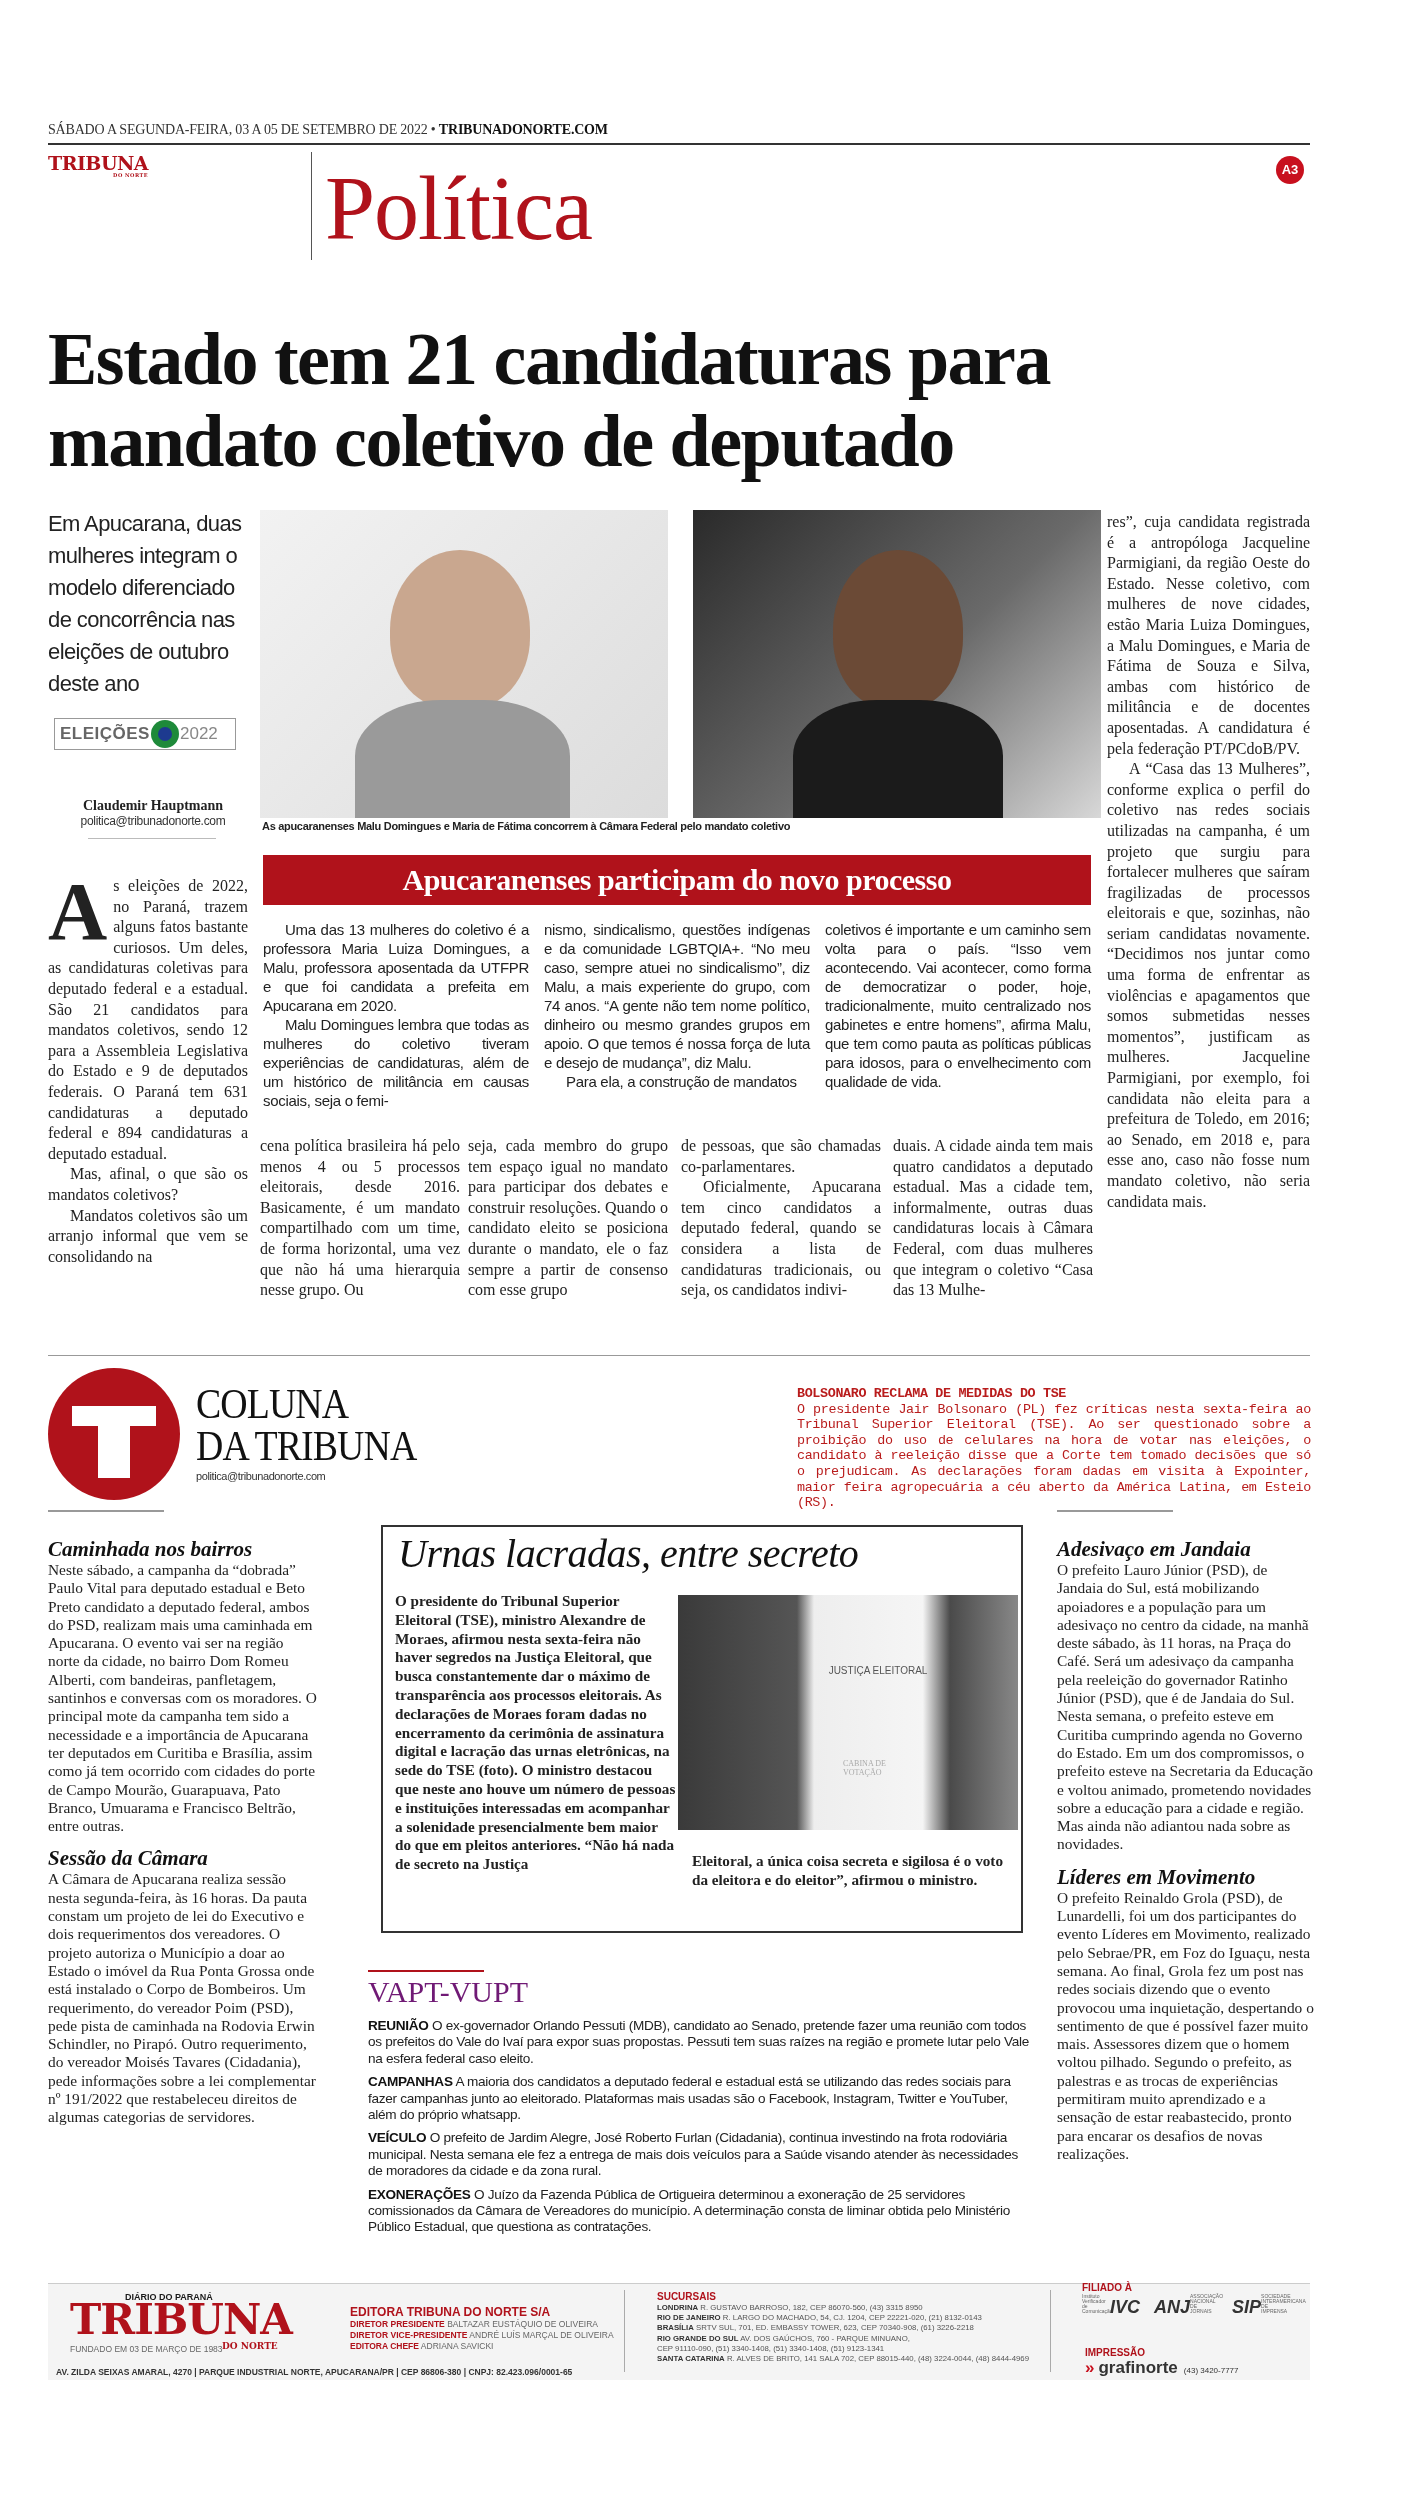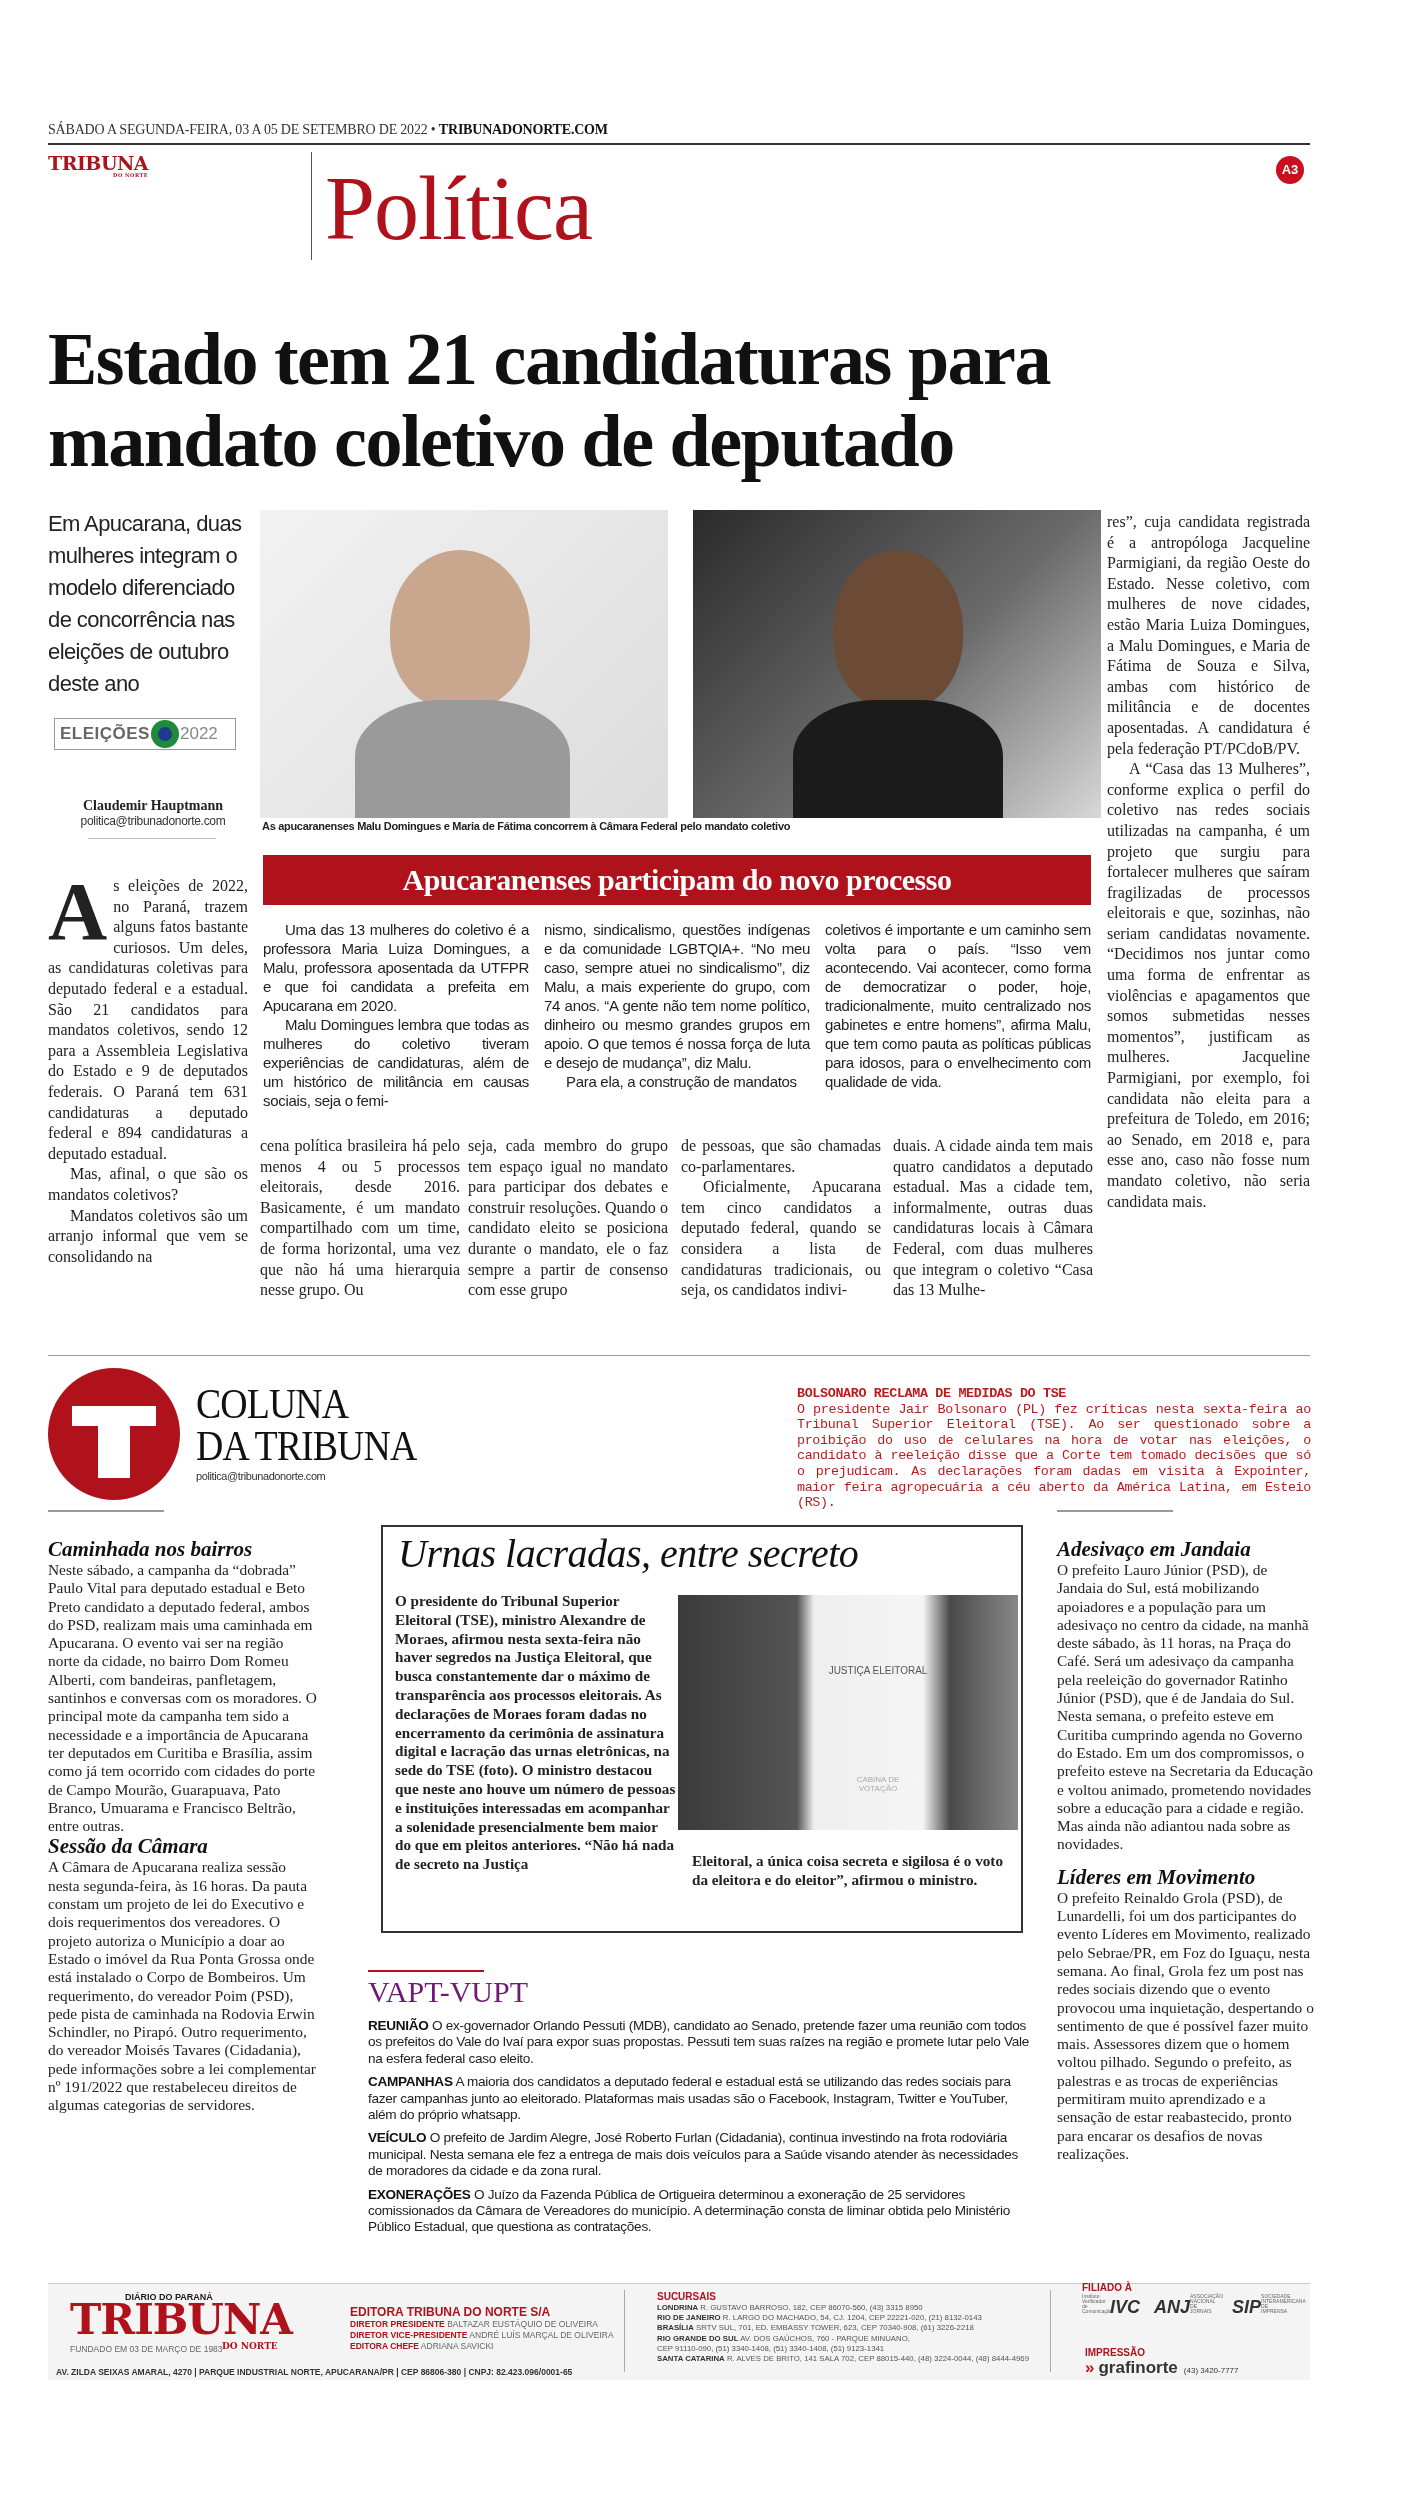--- a/index.html
+++ b/index.html
@@ -167,37 +167,37 @@
   <div class="bt">BOLSONARO RECLAMA DE MEDIDAS DO TSE</div>
   <div>O presidente Jair Bolsonaro (PL) fez críticas nesta sexta-feira ao Tribunal Superior Eleitoral (TSE). Ao ser questionado sobre a proibição do uso de celulares na hora de votar nas eleições, o candidato à reeleição disse que a Corte tem tomado decisões que só o prejudicam. As declarações foram dadas em visita à Expointer, maior feira agropecuária a céu aberto da América Latina, em Esteio (RS).</div>
 </div>
 
 <div class="abs short-rule" style="left:48px;top:1510px;width:116px"></div>
 <div class="abs short-rule" style="left:1057px;top:1510px;width:116px"></div>
 
 <div class="abs notes" style="left:48px;top:1538px;width:270px">
   <h3>Caminhada nos bairros</h3>
   <p>Neste sábado, a campanha da “dobrada” Paulo Vital para deputado estadual e Beto Preto candidato a deputado federal, ambos do PSD, realizam mais uma caminhada em Apucarana. O evento vai ser na região norte da cidade, no bairro Dom Romeu Alberti, com bandeiras, panfletagem, santinhos e conversas com os moradores. O principal mote da campanha tem sido a necessidade e a importância de Apucarana ter deputados em Curitiba e Brasília, assim como já tem ocorrido com cidades do porte de Campo Mourão, Guarapuava, Pato Branco, Umuarama e Francisco Beltrão, entre outras.</p>
-  <h3 style="">Sessão da Câmara</h3>
+  <h3 style="margin-top:12px">Sessão da Câmara</h3>
   <p>A Câmara de Apucarana realiza sessão nesta segunda-feira, às 16 horas. Da pauta constam um projeto de lei do Executivo e dois requerimentos dos vereadores. O projeto autoriza o Município a doar ao Estado o imóvel da Rua Ponta Grossa onde está instalado o Corpo de Bombeiros. Um requerimento, do vereador Poim (PSD), pede pista de caminhada na Rodovia Erwin Schindler, no Pirapó. Outro requerimento, do vereador Moisés Tavares (Cidadania), pede informações sobre a lei complementar nº 191/2022 que restabeleceu direitos de algumas categorias de servidores.</p>
 </div>
 
 <div class="abs notes" style="left:1057px;top:1538px;width:258px">
   <h3>Adesivaço em Jandaia</h3>
   <p>O prefeito Lauro Júnior (PSD), de Jandaia do Sul, está mobilizando apoiadores e a população para um adesivaço no centro da cidade, na manhã deste sábado, às 11 horas, na Praça do Café. Será um adesivaço da campanha pela reeleição do governador Ratinho Júnior (PSD), que é de Jandaia do Sul. Nesta semana, o prefeito esteve em Curitiba cumprindo agenda no Governo do Estado. Em um dos compromissos, o prefeito esteve na Secretaria da Educação e voltou animado, prometendo novidades sobre a educação para a cidade e região. Mas ainda não adiantou nada sobre as novidades.</p>
   <h3 style="margin-top:12px">Líderes em Movimento</h3>
   <p>O prefeito Reinaldo Grola (PSD), de Lunardelli, foi um dos participantes do evento Líderes em Movimento, realizado pelo Sebrae/PR, em Foz do Iguaçu, nesta semana. Ao final, Grola fez um post nas redes sociais dizendo que o evento provocou uma inquietação, despertando o sentimento de que é possível fazer muito mais. Assessores dizem que o homem voltou pilhado. Segundo o prefeito, as palestras e as trocas de experiências permitiram muito aprendizado e a sensação de estar reabastecido, pronto para encarar os desafios de novas realizações.</p>
 </div>
 
 <div class="abs urnas-box"></div>
 <div class="abs urnas-title">Urnas lacradas, entre secreto</div>
 <div class="abs urnas-text">O presidente do Tribunal Superior Eleitoral (TSE), ministro Alexandre de Moraes, afirmou nesta sexta-feira não haver segredos na Justiça Eleitoral, que busca constantemente dar o máximo de transparência aos processos eleitorais. As declarações de Moraes foram dadas no encerramento da cerimônia de assinatura digital e lacração das urnas eletrônicas, na sede do TSE (foto). O ministro destacou que neste ano houve um número de pessoas e instituições interessadas em acompanhar a solenidade presencialmente bem maior do que em pleitos anteriores. “Não há nada de secreto na Justiça</div>
 <div class="abs urnas-photo">
   <div style="position:absolute;left:150px;top:70px;width:100px;text-align:center;font-family:'Liberation Sans',sans-serif;font-size:10px;color:#555">JUSTIÇA ELEITORAL</div>
-  <div style="position:absolute;left:165px;top:180px;width:70px;text-align:center;font-family:Liberation Sans, sans-serif;font-size:8px;color:#aaa">CABINA DE VOTAÇÃO</div>
+  <div style="position:absolute;left:165px;top:164px;width:70px;font-family:Liberation Serif, serif;font-size:8px;color:#aaa">CABINA DE VOTAÇÃO</div>
 </div>
 <div class="abs urnas-cont">Eleitoral, a única coisa secreta e sigilosa é o voto da eleitora e do eleitor”, afirmou o ministro.</div>
 
 <div class="abs vapt-rule"></div>
 <div class="abs vapt-title">VAPT-VUPT</div>
 <div class="abs vapt">
   <p><b>REUNIÃO</b> <span>O ex-governador Orlando Pessuti (MDB), candidato ao Senado, pretende fazer uma reunião com todos os prefeitos do Vale do Ivaí para expor suas propostas. Pessuti tem suas raízes na região e promete lutar pelo Vale na esfera federal caso eleito.</span></p>
   <p><b>CAMPANHAS</b> <span>A maioria dos candidatos a deputado federal e estadual está se utilizando das redes sociais para fazer campanhas junto ao eleitorado. Plataformas mais usadas são o Facebook, Instagram, Twitter e YouTuber, além do próprio whatsapp.</span></p>
   <p><b>VEÍCULO</b> <span>O prefeito de Jardim Alegre, José Roberto Furlan (Cidadania), continua investindo na frota rodoviária municipal. Nesta semana ele fez a entrega de mais dois veículos para a Saúde visando atender às necessidades de moradores da cidade e da zona rural.</span></p>
   <p><b>EXONERAÇÕES</b> <span>O Juízo da Fazenda Pública de Ortigueira determinou a exoneração de 25 servidores comissionados da Câmara de Vereadores do município. A determinação consta de liminar obtida pelo Ministério Público Estadual, que questiona as contratações.</span></p>

